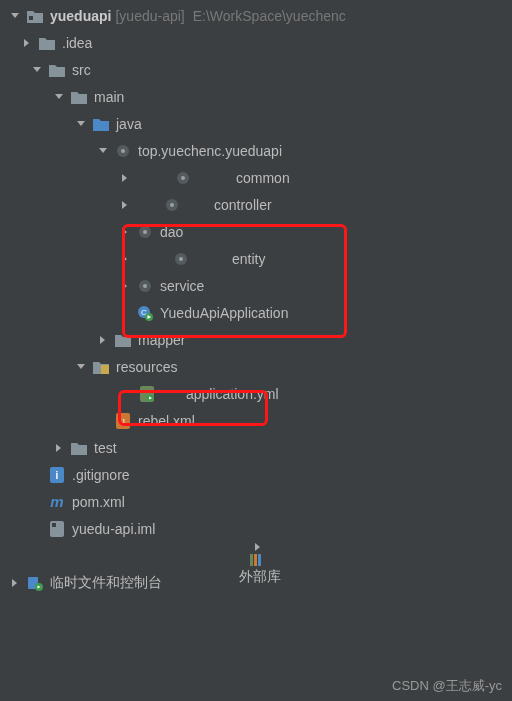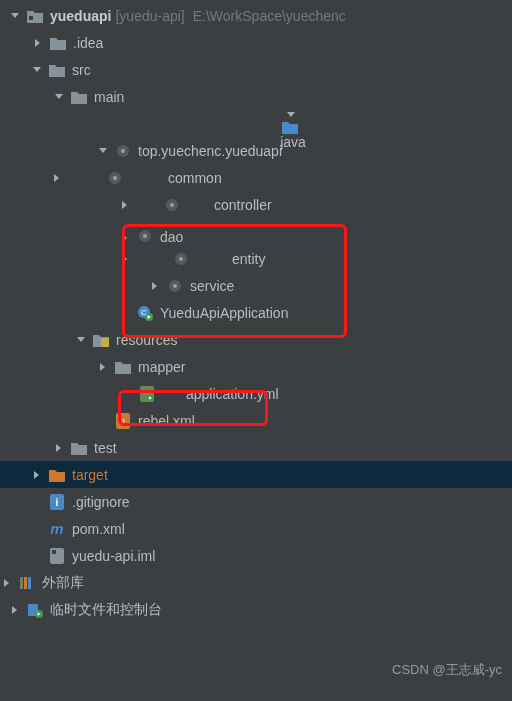--- a/index.html
+++ b/index.html
@@ -46,21 +46,21 @@
   .lbl.path { color: #787878; margin-left: 8px; }
   .lbl.target { color: #cc7832; }
   .highlight {
     position: absolute;
     border: 3px solid #ff1717;
     border-radius: 6px;
     pointer-events: none;
   }
   .watermark {
     position: absolute;
-    bottom: 22px;
+    bottom: 6px;
     right: 10px;
     color: #999;
     font-size: 13px;
   }
 </style>
 </head>
 <body>
 
 <div class="tree" id="tree">
     <div class="row" style="padding-left: 8px;">
@@ -72,21 +72,21 @@
       <span class="icon">
         <svg width="16" height="14" viewBox="0 0 16 14">
           <path d="M0 2h6l2 2h8v10H0z" fill="#87939a"></path>
           <rect x="2" y="7" width="4" height="4" fill="#3c3f41"></rect>
         </svg>
       </span>
       <span class="lbl bold">yueduapi</span>
       <span class="lbl bracket">[yuedu-api]</span>
       <span class="lbl path">E:\WorkSpace\yuechenc</span>
     </div>
-    <div class="row" style="padding-left: 31px;">
+    <div class="row" style="padding-left: 20px;">
       <span class="arrow">
     <svg width="10" height="10" viewBox="0 0 10 10" style="transform:rotate(0deg)">
       <path d="M2 1 L7 5 L2 9 Z" fill="#a9a9a9"></path>
     </svg>
       </span>
       <span class="icon">
         <svg width="16" height="14" viewBox="0 0 16 14">
           <path d="M0 2h6l2 2h8v10H0z" fill="#87939a"></path>
         </svg>
       </span>
@@ -111,21 +111,21 @@
       <path d="M2 1 L7 5 L2 9 Z" fill="#a9a9a9"></path>
     </svg>
       </span>
       <span class="icon">
         <svg width="16" height="14" viewBox="0 0 16 14">
           <path d="M0 2h6l2 2h8v10H0z" fill="#87939a"></path>
         </svg>
       </span>
       <span class="lbl">main</span>
     </div>
-    <div class="row" style="padding-left: 74px; flex-direction: column;">
+    <div class="row" style="padding-left: 74px;">
       <span class="arrow">
     <svg width="10" height="10" viewBox="0 0 10 10" style="transform:rotate(90deg)">
       <path d="M2 1 L7 5 L2 9 Z" fill="#a9a9a9"></path>
     </svg>
       </span>
       <span class="icon">
         <svg width="16" height="14" viewBox="0 0 16 14">
           <path d="M0 2h6l2 2h8v10H0z" fill="#4a88c7"></path>
         </svg>
       </span>
@@ -138,21 +138,21 @@
     </svg>
       </span>
       <span class="icon">
         <svg width="14" height="14" viewBox="0 0 14 14">
           <circle cx="7" cy="7" r="6" fill="#545b5e"></circle>
           <circle cx="7" cy="7" r="2" fill="#9aa0a3"></circle>
         </svg>
       </span>
       <span class="lbl">top.yuechenc.yueduapi</span>
     </div>
-    <div class="row" style="padding-left: 50px; gap: 38px;">
+    <div class="row" style="padding-left: 118px; gap: 38px;">
       <span class="arrow">
     <svg width="10" height="10" viewBox="0 0 10 10" style="transform:rotate(0deg)">
       <path d="M2 1 L7 5 L2 9 Z" fill="#a9a9a9"></path>
     </svg>
       </span>
       <span class="icon">
         <svg width="14" height="14" viewBox="0 0 14 14">
           <circle cx="7" cy="7" r="6" fill="#545b5e"></circle>
           <circle cx="7" cy="7" r="2" fill="#9aa0a3"></circle>
         </svg>
@@ -166,21 +166,21 @@
     </svg>
       </span>
       <span class="icon">
         <svg width="14" height="14" viewBox="0 0 14 14">
           <circle cx="7" cy="7" r="6" fill="#545b5e"></circle>
           <circle cx="7" cy="7" r="2" fill="#9aa0a3"></circle>
         </svg>
       </span>
       <span class="lbl">controller</span>
     </div>
-    <div class="row" style="padding-left: 118px; align-items: flex-end;">
+    <div class="row" style="padding-left: 118px;">
       <span class="arrow">
     <svg width="10" height="10" viewBox="0 0 10 10" style="transform:rotate(0deg)">
       <path d="M2 1 L7 5 L2 9 Z" fill="#a9a9a9"></path>
     </svg>
       </span>
       <span class="icon">
         <svg width="14" height="14" viewBox="0 0 14 14">
           <circle cx="7" cy="7" r="6" fill="#545b5e"></circle>
           <circle cx="7" cy="7" r="2" fill="#9aa0a3"></circle>
         </svg>
@@ -194,21 +194,21 @@
     </svg>
       </span>
       <span class="icon">
         <svg width="14" height="14" viewBox="0 0 14 14">
           <circle cx="7" cy="7" r="6" fill="#545b5e"></circle>
           <circle cx="7" cy="7" r="2" fill="#9aa0a3"></circle>
         </svg>
       </span>
       <span class="lbl">entity</span>
     </div>
-    <div class="row" style="padding-left: 118px; margin-left: 30px;">
+    <div class="row" style="padding-left: 118px;">
       <span class="arrow">
     <svg width="10" height="10" viewBox="0 0 10 10" style="transform:rotate(0deg)">
       <path d="M2 1 L7 5 L2 9 Z" fill="#a9a9a9"></path>
     </svg>
       </span>
       <span class="icon">
         <svg width="14" height="14" viewBox="0 0 14 14">
           <circle cx="7" cy="7" r="6" fill="#545b5e"></circle>
           <circle cx="7" cy="7" r="2" fill="#9aa0a3"></circle>
         </svg>
@@ -220,46 +220,46 @@
       <span class="icon">
         <svg width="16" height="16" viewBox="0 0 16 16">
           <circle cx="7" cy="7" r="6" fill="#4a88c7"></circle>
           <text x="7" y="10" font-size="8" text-anchor="middle" fill="#fff">C</text>
           <circle cx="12" cy="12" r="4" fill="#3f9c4f"></circle>
           <path d="M10.5 10 L14 12 L10.5 14 Z" fill="#fff"></path>
         </svg>
       </span>
       <span class="lbl">YueduApiApplication</span>
     </div>
+    <div class="row" style="padding-left: 96px;">
+      <span class="arrow">
+    <svg width="10" height="10" viewBox="0 0 10 10" style="transform:rotate(0deg)">
+      <path d="M2 1 L7 5 L2 9 Z" fill="#a9a9a9"></path>
+    </svg>
+      </span>
+      <span class="icon">
+        <svg width="16" height="14" viewBox="0 0 16 14">
+          <path d="M0 2h6l2 2h8v10H0z" fill="#87939a"></path>
+        </svg>
+      </span>
+      <span class="lbl">mapper</span>
+    </div>
     <div class="row" style="padding-left: 74px;">
       <span class="arrow">
     <svg width="10" height="10" viewBox="0 0 10 10" style="transform:rotate(90deg)">
       <path d="M2 1 L7 5 L2 9 Z" fill="#a9a9a9"></path>
     </svg>
       </span>
       <span class="icon">
         <svg width="16" height="14" viewBox="0 0 16 14">
           <path d="M0 2h6l2 2h8v10H0z" fill="#87939a"></path>
           <path d="M8 5h8v9H8z" fill="#c9a94e"></path>
         </svg>
       </span>
       <span class="lbl">resources</span>
-    </div>
-    <div class="row" style="padding-left: 96px;">
-      <span class="arrow">
-    <svg width="10" height="10" viewBox="0 0 10 10" style="transform:rotate(0deg)">
-      <path d="M2 1 L7 5 L2 9 Z" fill="#a9a9a9"></path>
-    </svg>
-      </span>
-      <span class="icon">
-        <svg width="16" height="14" viewBox="0 0 16 14">
-          <path d="M0 2h6l2 2h8v10H0z" fill="#87939a"></path>
-        </svg>
-      </span>
-      <span class="lbl">mapper</span>
     </div>
     <div class="row" style="padding-left: 96px; gap: 24px;">
       <span class="arrow-none"></span>
       <span class="icon">
         <svg width="14" height="16" viewBox="0 0 14 16">
           <rect width="14" height="16" fill="#6a8759" rx="2"></rect>
           <circle cx="10" cy="12" r="3.5" fill="#3f9c4f"></circle>
           <path d="M9 10.5 L12 12 L9 13.5Z" fill="#fff"></path>
         </svg>
       </span>
@@ -281,33 +281,20 @@
       <path d="M2 1 L7 5 L2 9 Z" fill="#a9a9a9"></path>
     </svg>
       </span>
       <span class="icon">
         <svg width="16" height="14" viewBox="0 0 16 14">
           <path d="M0 2h6l2 2h8v10H0z" fill="#87939a"></path>
         </svg>
       </span>
       <span class="lbl">test</span>
     </div>
-    <div class="row selected" style="padding-left: 30px;">
-      <span class="arrow">
-    <svg width="10" height="10" viewBox="0 0 10 10" style="transform:rotate(0deg)">
-      <path d="M2 1 L7 5 L2 9 Z" fill="#a9a9a9"></path>
-    </svg>
-      </span>
-      <span class="icon">
-        <svg width="16" height="14" viewBox="0 0 16 14">
-          <path d="M0 2h6l2 2h8v10H0z" fill="#cc7832"></path>
-        </svg>
-      </span>
-      <span class="lbl target">target</span>
-    </div>
     <div class="row" style="padding-left: 30px;">
       <span class="arrow-none"></span>
       <span class="icon">
         <svg width="14" height="16" viewBox="0 0 14 16">
           <rect width="14" height="16" fill="#4a88c7" rx="2"></rect>
           <text x="7" y="12" font-size="10" text-anchor="middle" fill="#fff" font-weight="bold">i</text>
         </svg>
       </span>
       <span class="lbl">.gitignore</span>
     </div>
@@ -323,21 +310,21 @@
     <div class="row" style="padding-left: 30px;">
       <span class="arrow-none"></span>
       <span class="icon">
         <svg width="14" height="16" viewBox="0 0 14 16">
           <rect width="14" height="16" fill="#87939a" rx="2"></rect>
           <rect x="2" y="2" width="4" height="4" fill="#3c3f41"></rect>
         </svg>
       </span>
       <span class="lbl">yuedu-api.iml</span>
     </div>
-    <div class="row" style="">
+    <div class="row" style="padding-left: 8px; flex-direction: column;">
       <span class="arrow">
     <svg width="10" height="10" viewBox="0 0 10 10" style="transform:rotate(0deg)">
       <path d="M2 1 L7 5 L2 9 Z" fill="#a9a9a9"></path>
     </svg>
       </span>
       <span class="icon">
         <svg width="16" height="16" viewBox="0 0 16 16">
           <rect x="1" y="2" width="3" height="12" fill="#6a8759"></rect>
           <rect x="5" y="2" width="3" height="12" fill="#cc7832"></rect>
           <rect x="9" y="2" width="3" height="12" fill="#4a88c7"></rect>

